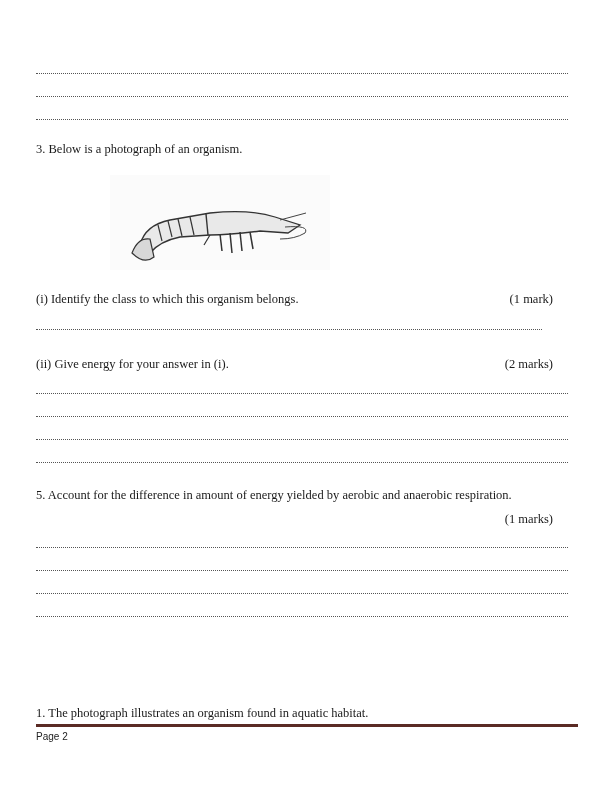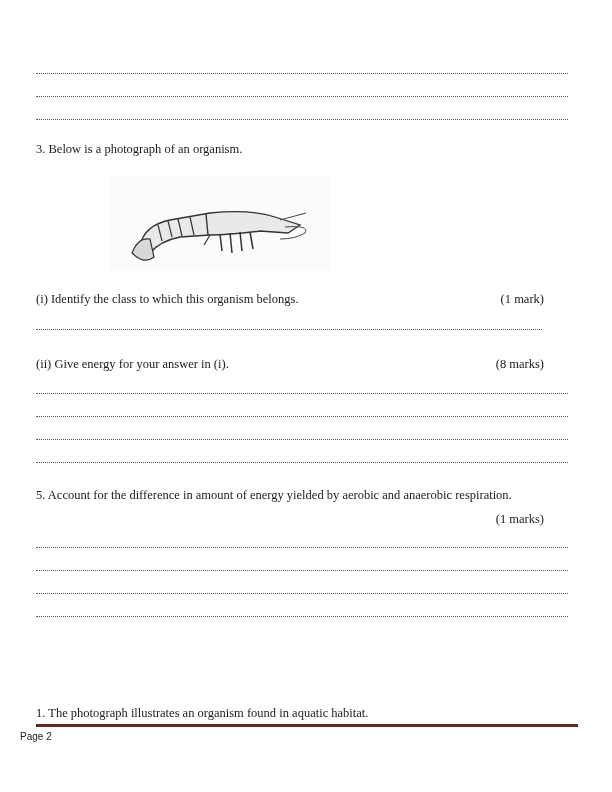--- a/index.html
+++ b/index.html
@@ -3,24 +3,24 @@
 <meta charset="utf-8">
 <style>
   html, body { margin:0; padding:0; background:#ffffff; }
   body { width:612px; height:792px; position:relative; overflow:hidden;
          font-family:"Liberation Serif", serif; color:#1a1a1a; font-size:12.5px; }
   .dots { position:absolute; left:36px; height:1px;
           border-bottom:1.3px dotted #555; }
   .dots.full { width:532px; }
   .dots.short { width:506px; }
   .q { position:absolute; left:36px; white-space:nowrap; }
-  .mark { position:absolute; right:68px; white-space:nowrap; }
+  .mark { position:absolute; right:59px; white-space:nowrap; }
   .organism { position:absolute; left:110px; top:175px; width:220px; height:95px; }
   .rule { position:absolute; left:36px; top:724px; width:542px; height:3px; background:#5a2a24; }
-  .footer { position:absolute; left:20px; top:731px; font-family:"Liberation Sans", sans-serif; font-size:10px; color:#222; }
+  .footer { position:absolute; left:36px; top:731px; font-family:"Liberation Sans", sans-serif; font-size:10px; color:#222; }
 </style>
 </head>
 <body>
 
 <div class="dots full" style="top:72px"></div>
 <div class="dots full" style="top:95px"></div>
 <div class="dots full" style="top:118px"></div>
 
 <div class="q" style="top:142px">3. Below is a photograph of an organism.</div>
 
@@ -48,21 +48,21 @@
     <path d="M175 52 Q200 50 195 58 Q185 64 170 64" stroke="#444" stroke-width="1" fill="none"></path>
   </svg>
 </div>
 
 <div class="q" style="top:292px">(i) Identify the class to which this organism belongs.</div>
 <div class="mark" style="top:292px">(1 mark)</div>
 
 <div class="dots short" style="top:328px"></div>
 
 <div class="q" style="top:357px">(ii) Give energy for your answer in (i).</div>
-<div class="mark" style="top:357px">(8 marks)</div>
+<div class="mark" style="top:357px">(2 marks)</div>
 
 <div class="dots full" style="top:392px"></div>
 <div class="dots full" style="top:415px"></div>
 <div class="dots full" style="top:438px"></div>
 <div class="dots full" style="top:461px"></div>
 
 <div class="q" style="top:488px">5. Account for the difference in amount of energy yielded by aerobic and anaerobic respiration.</div>
 <div class="mark" style="top:512px">(1 marks)</div>
 
 <div class="dots full" style="top:546px"></div>

